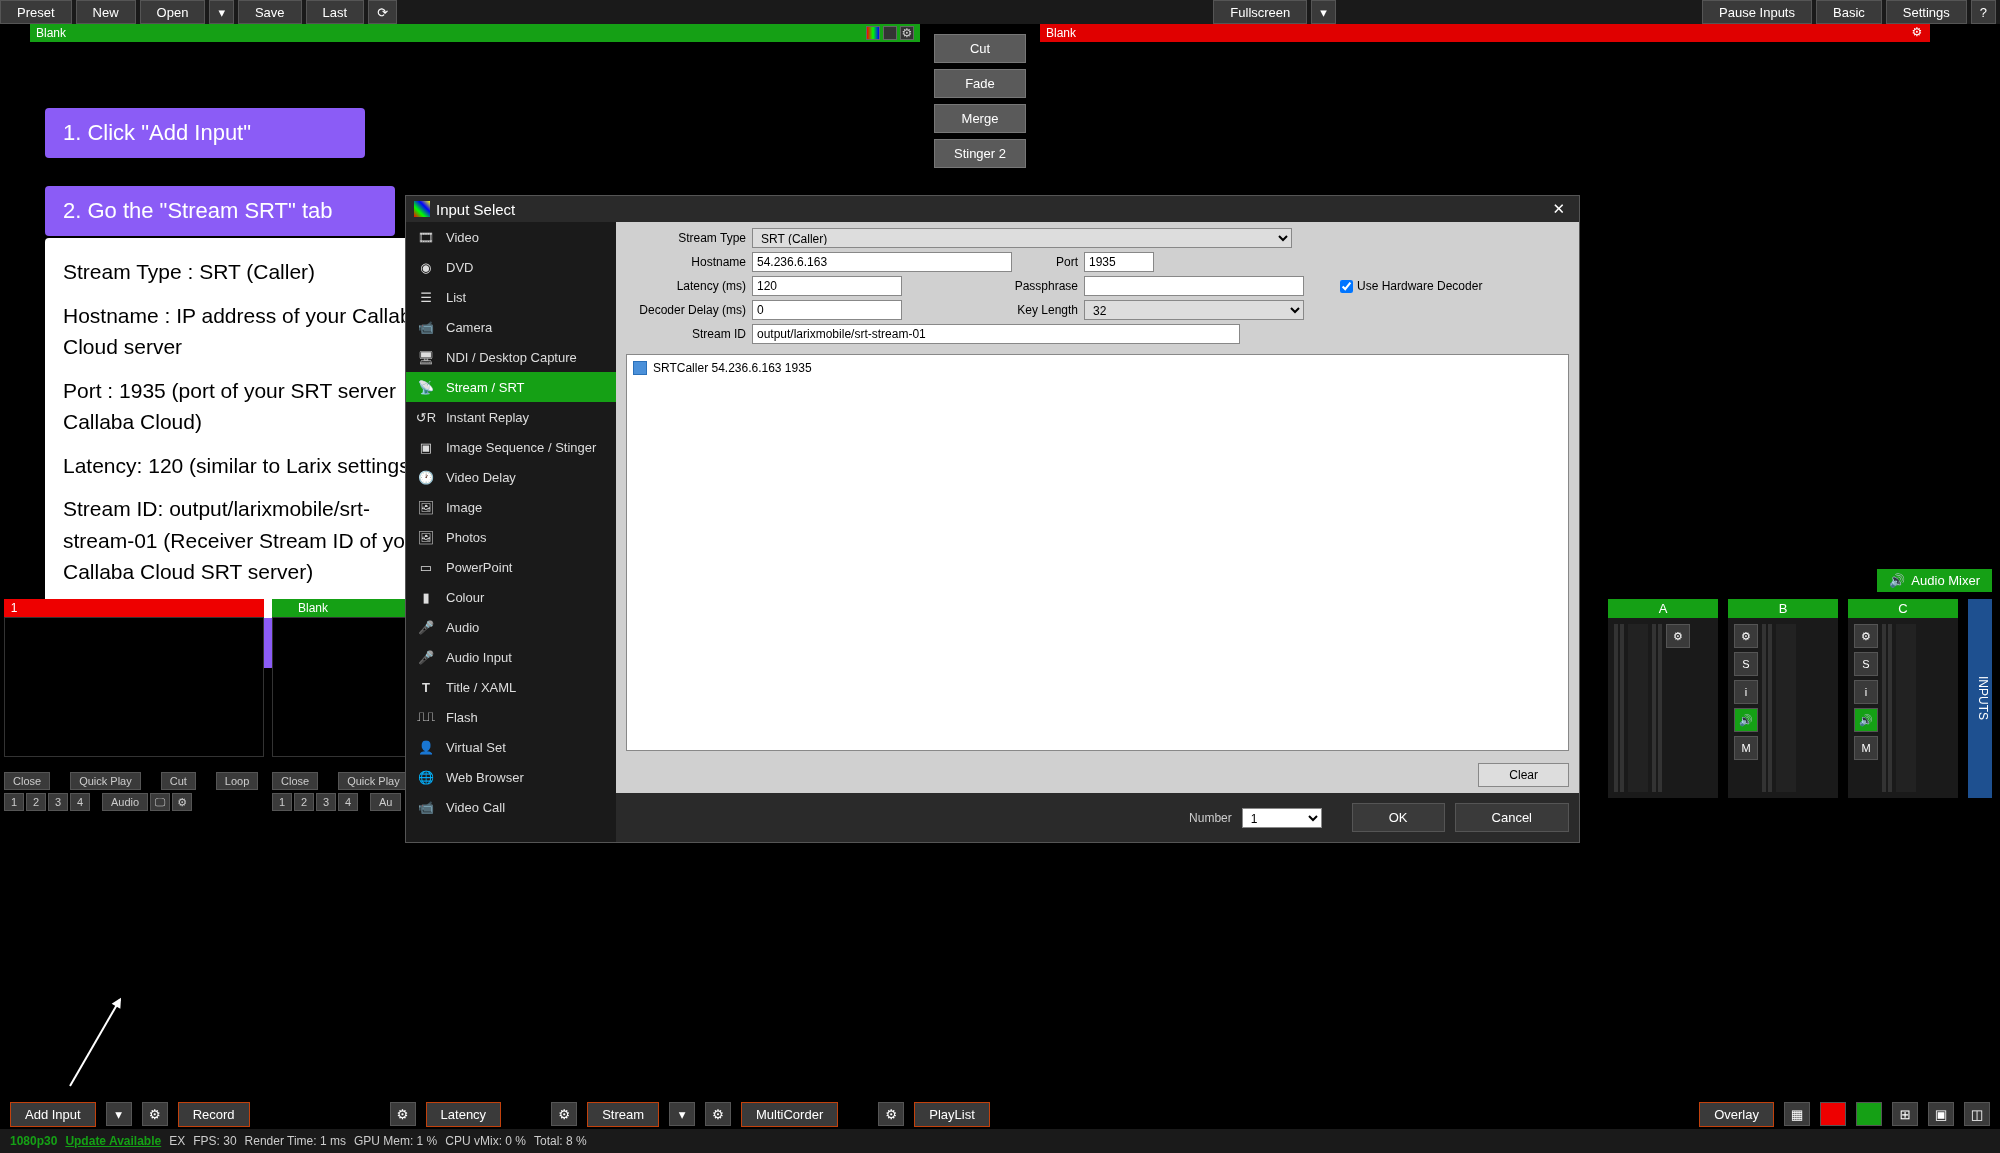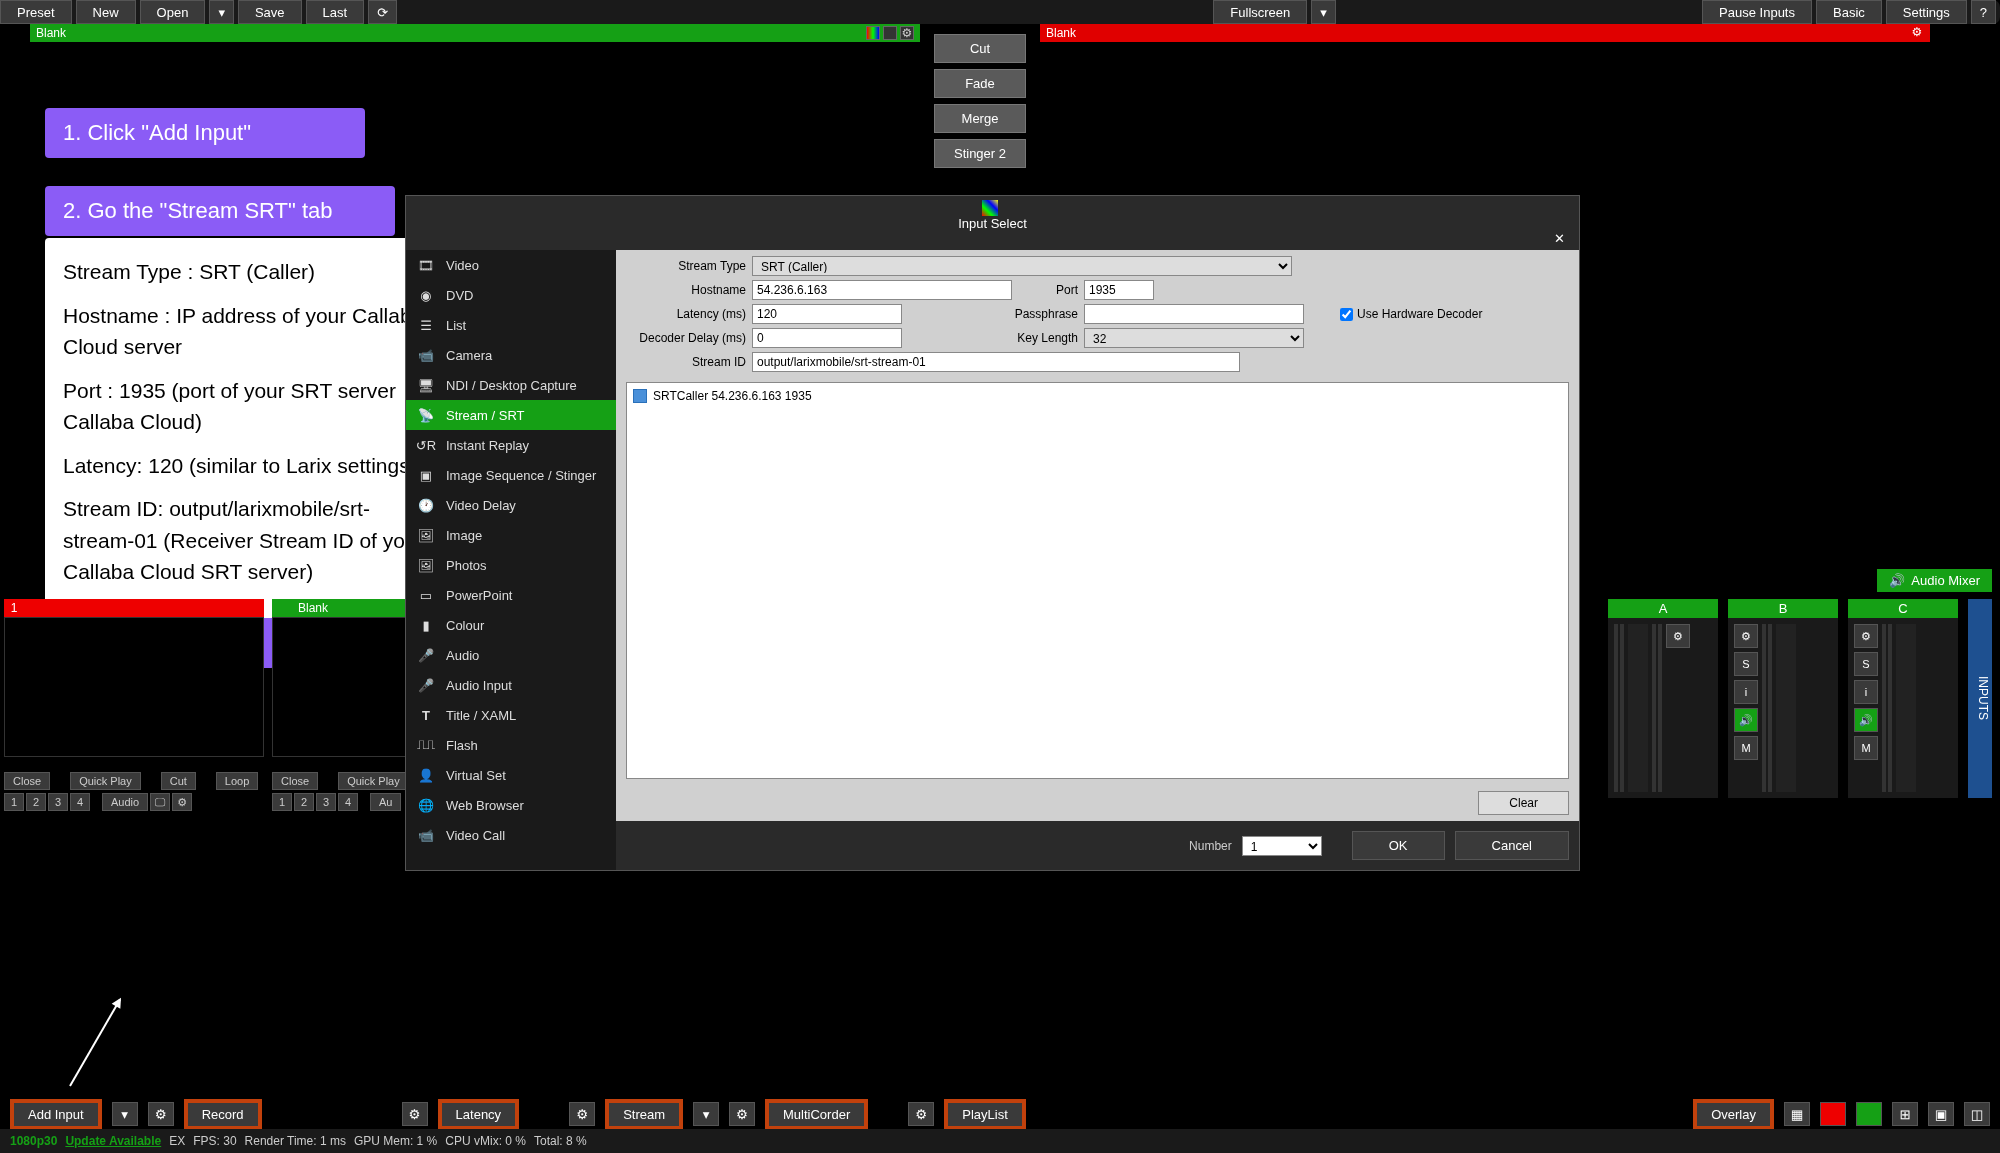--- a/index.html
+++ b/index.html
@@ -1,19 +1,19 @@
 <!DOCTYPE html>
 <html><head>
 <meta charset="utf-8">
 <style>
 * { margin: 0; padding: 0; box-sizing: border-box; font-family: Arial, sans-serif; }
 body { background: #000; color: #fff; width: 2000px; height: 1153px; overflow: hidden; position: relative; font-size: 14px; }
 
 
-.top-menu { display: flex; height: 24px; background: #1a1a1a; border-radius: 7px; }
+.top-menu { display: flex; height: 24px; background: #1a1a1a; }
 .menu-btn { background: #3a3a3a; color: #fff; border: 1px solid #555; padding: 2px 16px; font-size: 13px; cursor: pointer; margin-right: 4px; display: flex; align-items: center; }
 .menu-btn.small { padding: 2px 8px; }
 .menu-spacer { flex: 1; }
 
 
 .main-area { display: flex; height: 555px; position: relative; }
 .preview-pane { width: 890px; position: relative; }
 .preview-header { background: #15a015; height: 18px; display: flex; align-items: center; padding: 0 6px; font-size: 12px; }
 .preview-header.red { background: #e00000; }
 .header-icons { margin-left: auto; display: flex; gap: 3px; }
@@ -53,31 +53,31 @@
 .mixer-meters { display: flex; gap: 2px; }
 .meter-bar { width: 4px; background: #333; height: 100%; position: relative; }
 .mixer-slider { width: 20px; background: #222; position: relative; }
 .mixer-btns { display: flex; flex-direction: column; gap: 4px; }
 .mixer-btn { width: 24px; height: 24px; background: #3a3a3a; border: 1px solid #555; color: #fff; font-size: 11px; cursor: pointer; }
 .mixer-btn.green { background: #15a015; }
 .inputs-tab { width: 24px; background: #1e5090; writing-mode: vertical-rl; text-align: center; padding: 8px 2px; font-size: 12px; }
 
 
 .bottom-bar { position: absolute; bottom: 24px; left: 0; right: 0; height: 30px; background: #000; display: flex; align-items: center; gap: 10px; padding: 0 10px; }
-.bottom-btn { background: #3a3a3a; border: 4px solid #c2410c; color: #fff; padding: 4px 14px; font-size: 13px; cursor: pointer; }
+.bottom-btn { background: #3a3a3a; border: 1px solid #c2410c; color: #fff; padding: 4px 14px; font-size: 13px; cursor: pointer; }
 .gear-btn { background: #3a3a3a; border: 1px solid #555; width: 26px; height: 24px; color: #fff; cursor: pointer; }
 
 
 .status-bar { position: absolute; bottom: 0; left: 0; right: 0; height: 24px; background: #1a1a1a; display: flex; align-items: center; padding: 0 10px; font-size: 12px; gap: 8px; }
 .status-green { color: #15a015; font-weight: bold; }
 .status-item { color: #ccc; }
 
 
 .dialog { position: absolute; left: 405px; top: 195px; width: 1175px; background: #232323; border: 1px solid #555; z-index: 100; }
-.dialog-title { background: #2a2a2a; padding: 4px 8px; display: flex; align-items: center; font-size: 13px; flex-direction: column; }
+.dialog-title { background: #2a2a2a; padding: 4px 8px; display: flex; align-items: center; font-size: 15px; }
 .dialog-title-icon { width: 16px; height: 16px; margin-right: 6px; display: inline-block; }
 .dialog-close { margin-left: auto; cursor: pointer; padding: 0 6px; }
 .dialog-body { display: flex; height: 620px; }
 .dialog-sidebar { width: 210px; background: #1a1a1a; overflow-y: auto; }
 .sidebar-item { display: flex; align-items: center; padding: 6px 10px; gap: 10px; font-size: 13px; cursor: pointer; color: #ddd; }
 .sidebar-item.selected { background: #15a015; color: #fff; }
 .sidebar-icon { width: 20px; height: 18px; display: inline-flex; align-items: center; justify-content: center; }
 .dialog-main { flex: 1; background: #d0d0d0; display: flex; flex-direction: column; }
 .form-area { padding: 6px 10px; color: #000; font-size: 12px; }
 .form-row { display: flex; align-items: center; margin-bottom: 4px; gap: 6px; }

